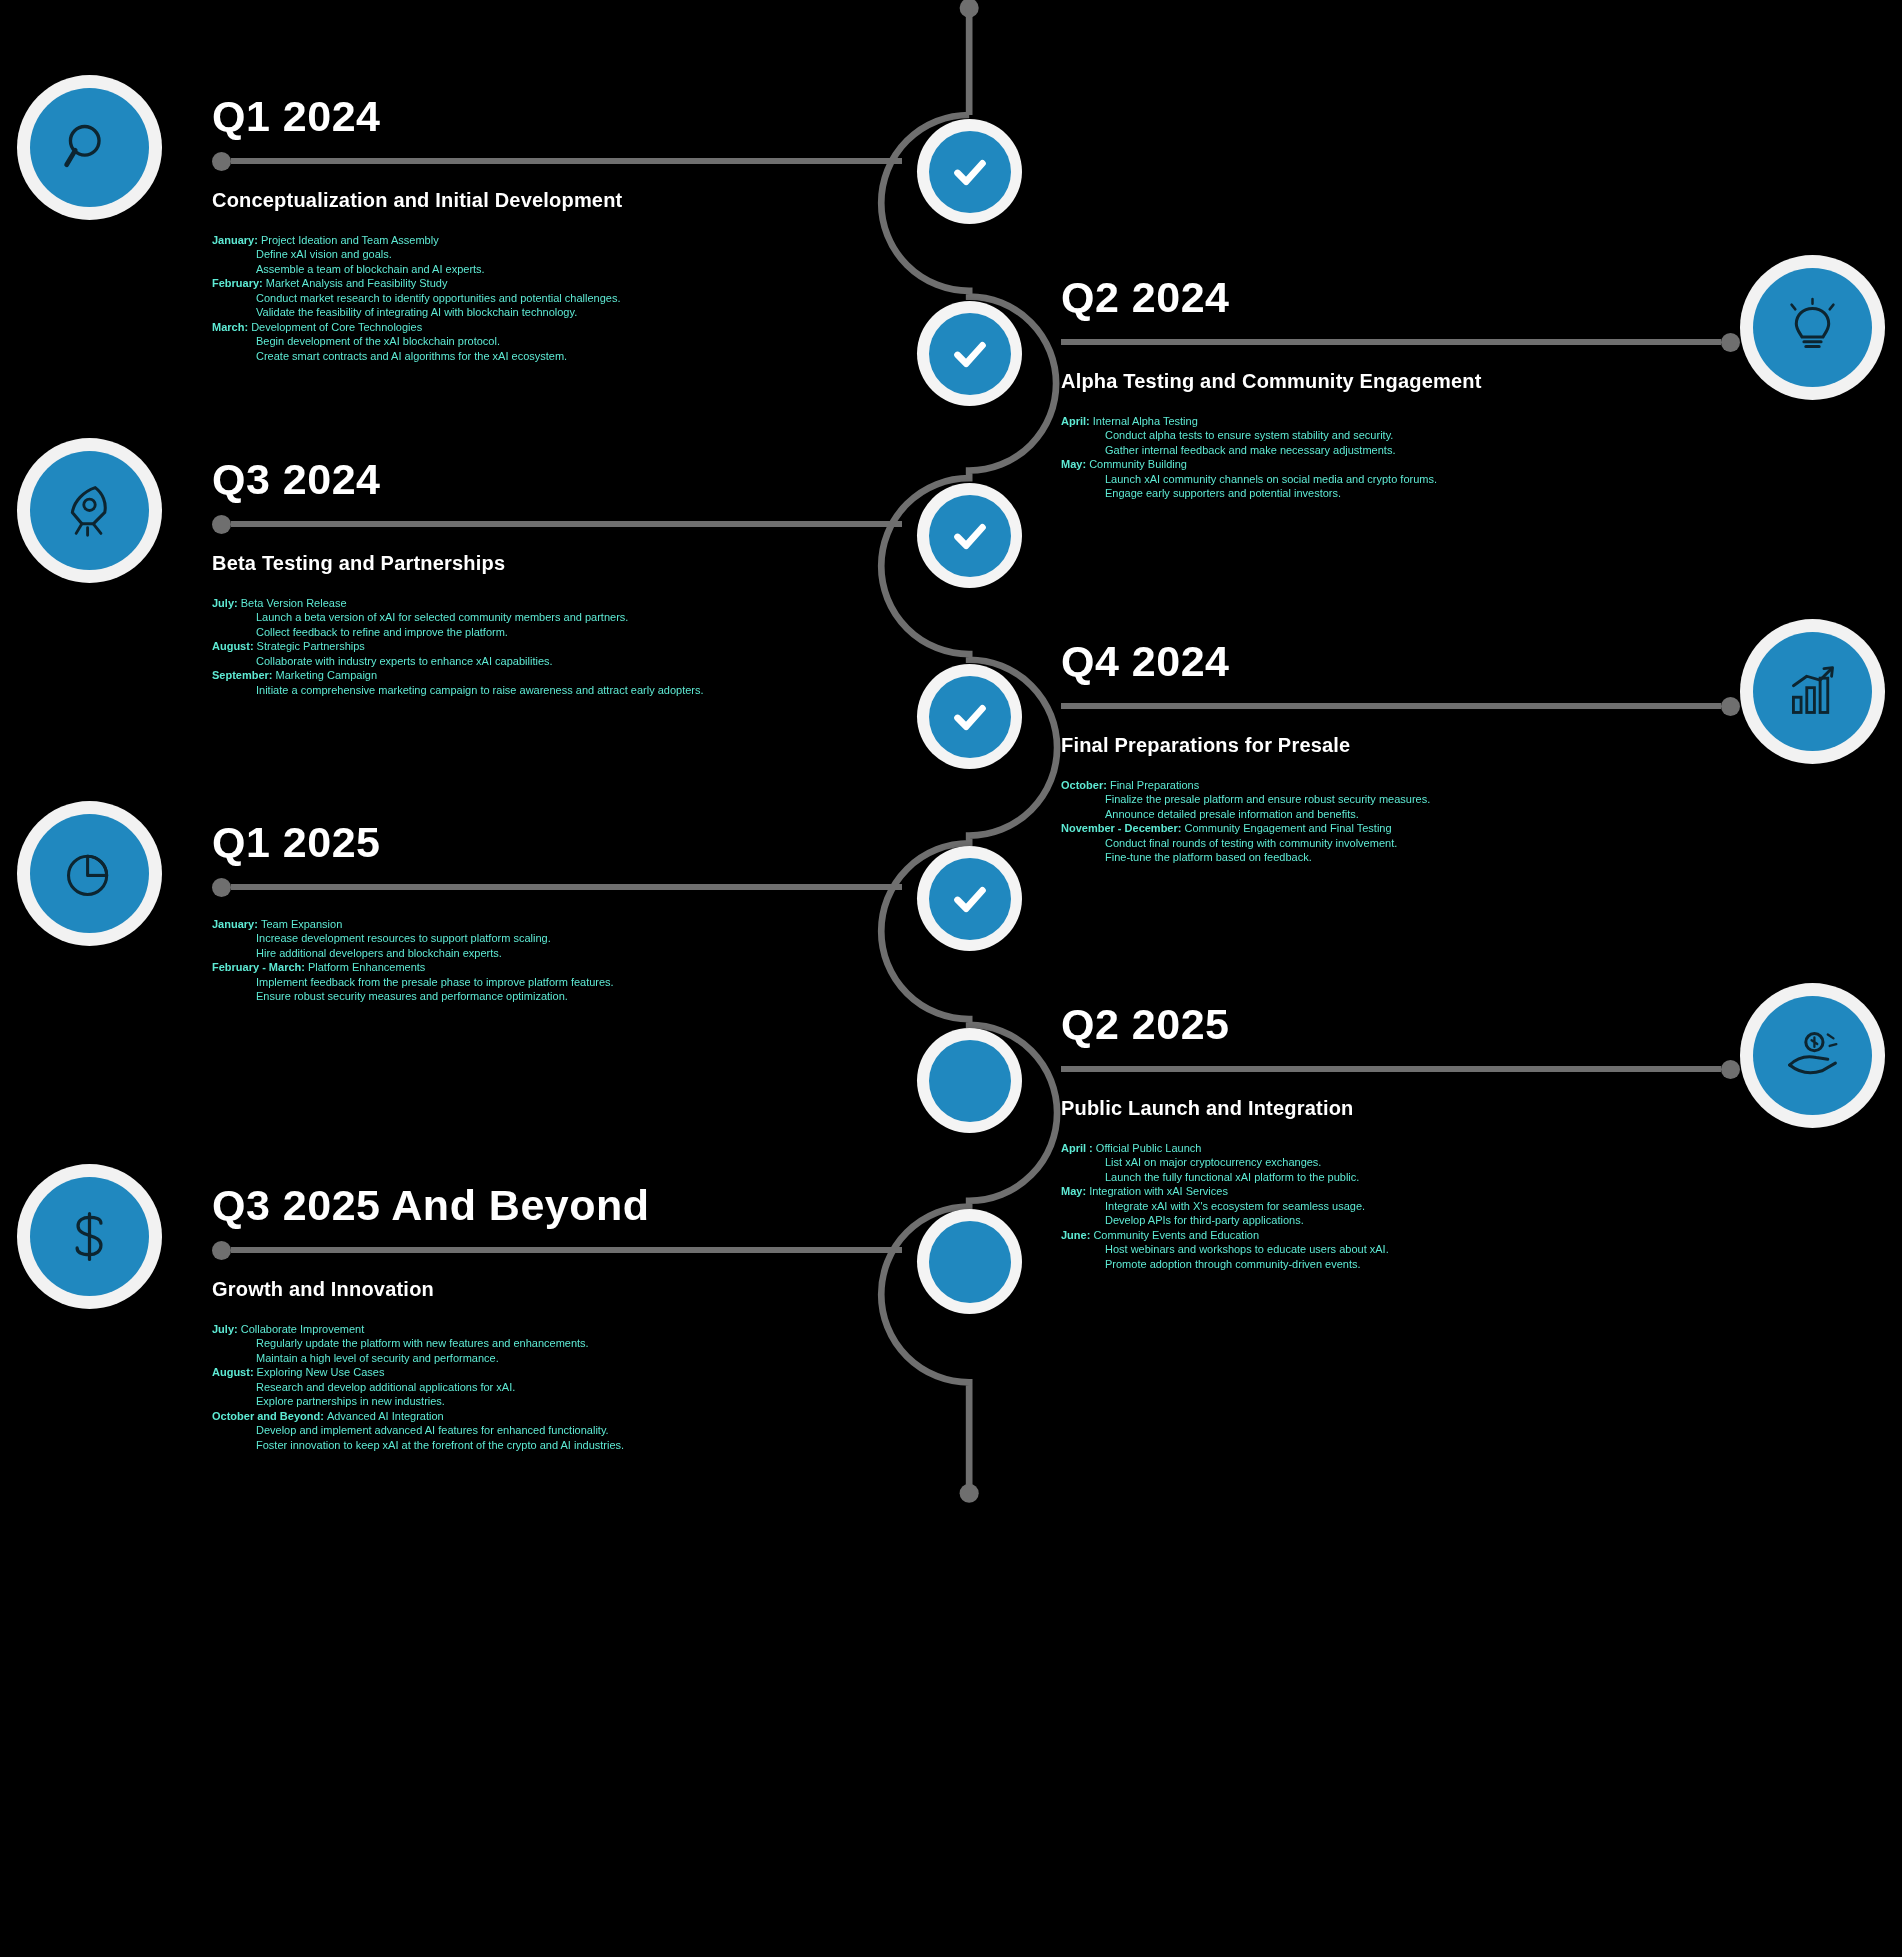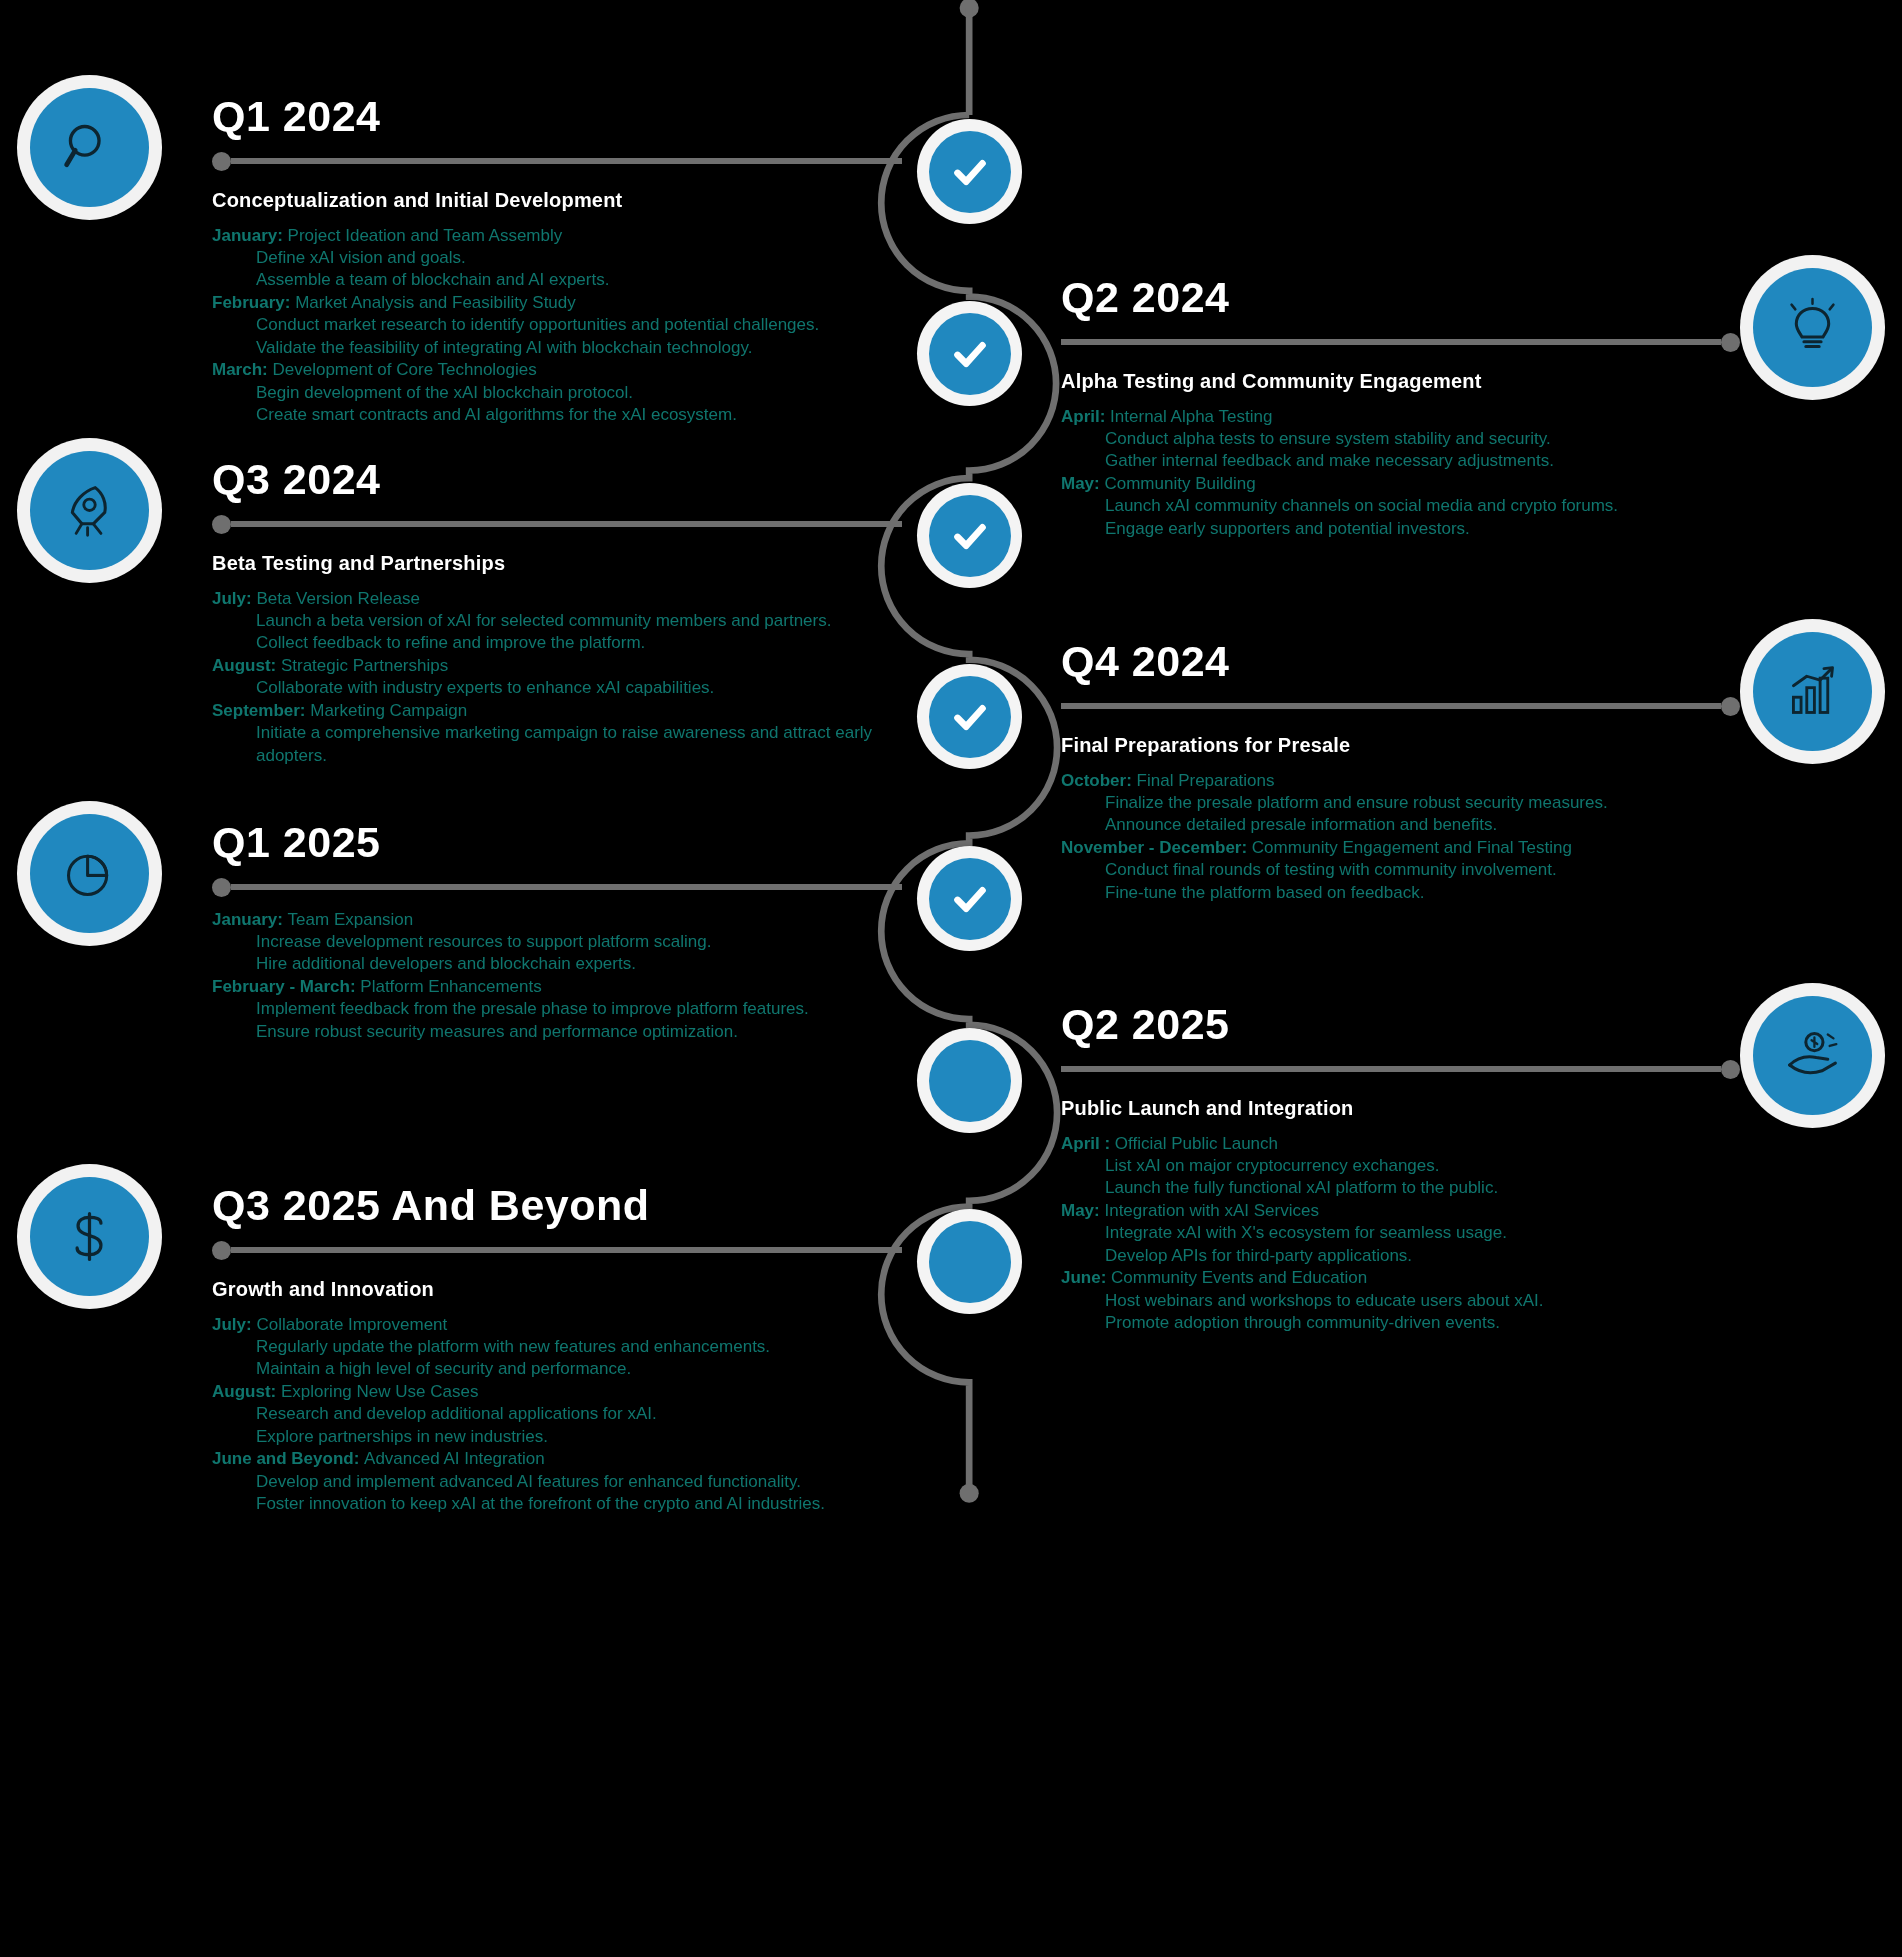--- a/index.html
+++ b/index.html
@@ -106,24 +106,24 @@
   .q-sub {
     color: #ffffff;
     font-weight: bold;
     font-size: 20px;
     letter-spacing: 0.2px;
     margin-top: 19px;
     white-space: nowrap;
   }
 
   .q-body {
-    color: #0f766e;
-    font-size: 17px;
+    color: #5eead4;
+    font-size: 11px;
     line-height: 1.32;
-    margin-top: 13px;
+    margin-top: 21px;
   }
   .q-body .mon { font-weight: bold; }
   .q-body .ln { display: block; }
   .q-body .sub-ln {
     display: block;
     padding-left: 44px;
   }
 </style>
 </head>
 <body>
@@ -388,20 +388,20 @@
       <div class="rule-line"></div>
     </div>
     <div class="q-sub">Growth and Innovation</div>
     <div class="q-body">
         <span class="ln"><span class="mon">July: </span><span>Collaborate Improvement</span></span>
         <span class="sub-ln">Regularly update the platform with new features and enhancements.</span>
         <span class="sub-ln">Maintain a high level of security and performance.</span>
         <span class="ln"><span class="mon">August: </span><span>Exploring New Use Cases</span></span>
         <span class="sub-ln">Research and develop additional applications for xAI.</span>
         <span class="sub-ln">Explore partnerships in new industries.</span>
-        <span class="ln"><span class="mon">June and Beyond: </span><span>Advanced AI Integration</span></span>
+        <span class="ln"><span class="mon">October and Beyond: </span><span>Advanced AI Integration</span></span>
         <span class="sub-ln">Develop and implement advanced AI features for enhanced functionality.</span>
         <span class="sub-ln">Foster innovation to keep xAI at the forefront of the crypto and AI industries.</span>
       </div>
   </div>
 
 </div>
 
 
 </body></html>

